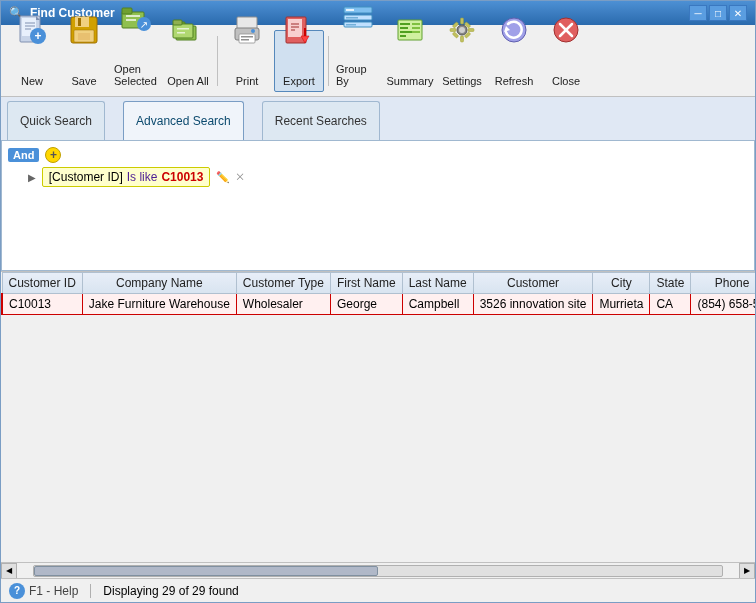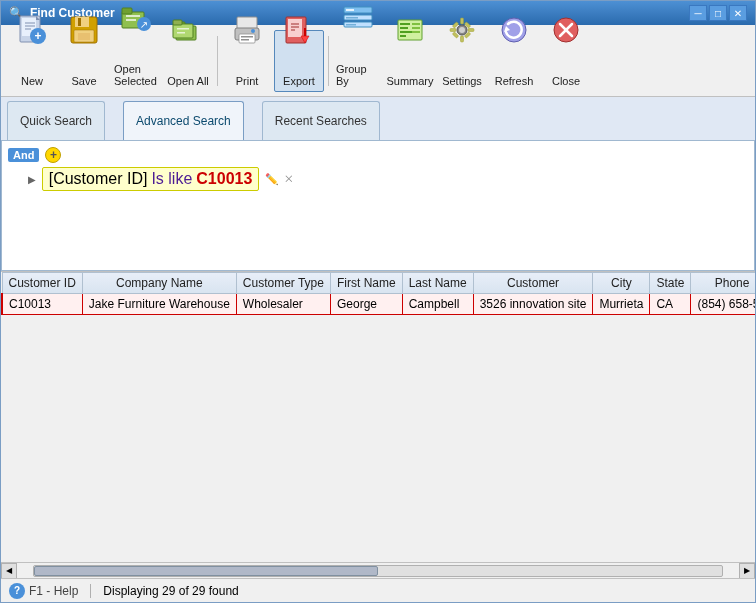--- a/index.html
+++ b/index.html
@@ -179,21 +179,21 @@
       gap: 4px;
     }
     .expand-icon {
       font-size: 10px;
       color: #666;
     }
     .filter-chip {
       background: #ffffcc;
       border: 1px solid #cccc00;
       padding: 2px 6px;
-      font-size: 16px;
+      font-size: 12px;
       border-radius: 2px;
       display: flex;
       align-items: center;
       gap: 4px;
     }
     .filter-key {
       color: #000;
     }
     .filter-op {
       color: #4c1d95;

